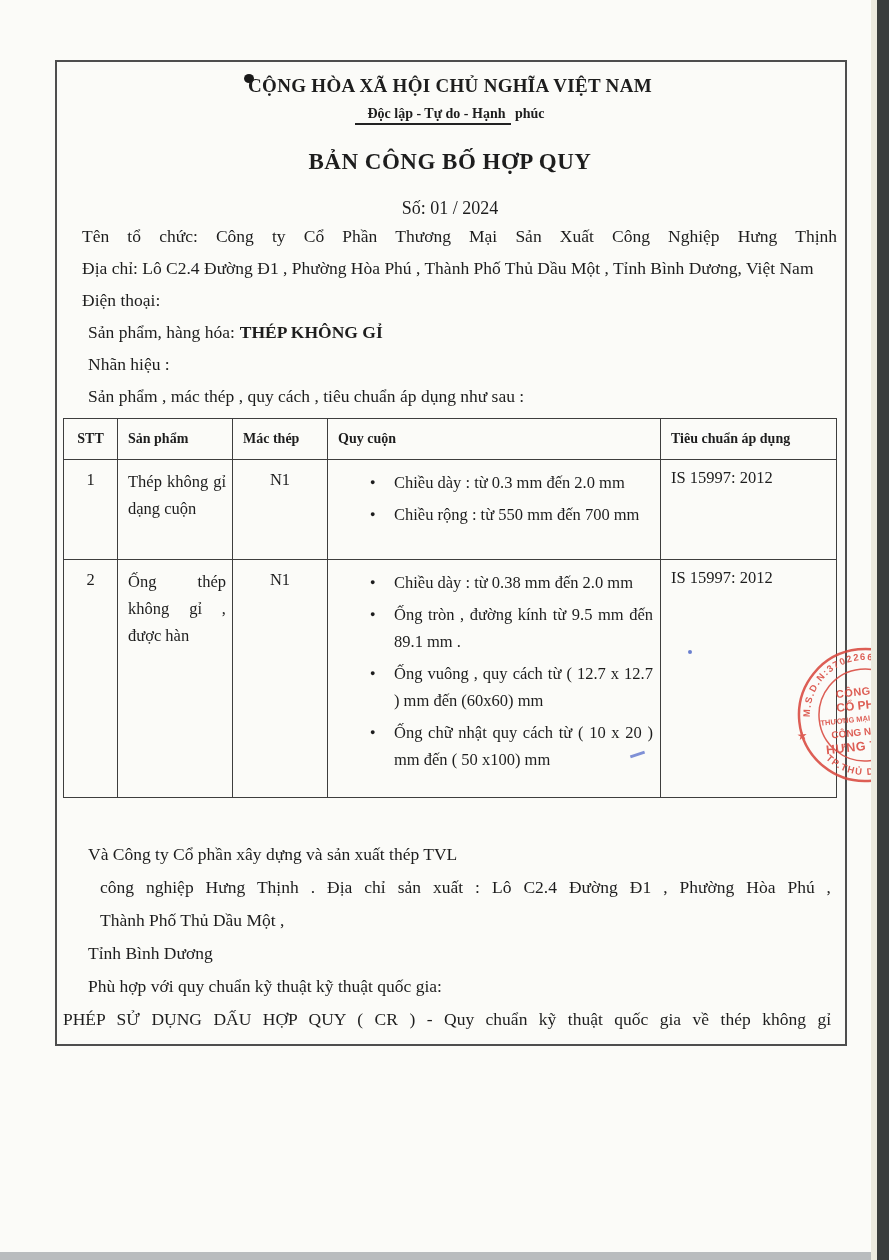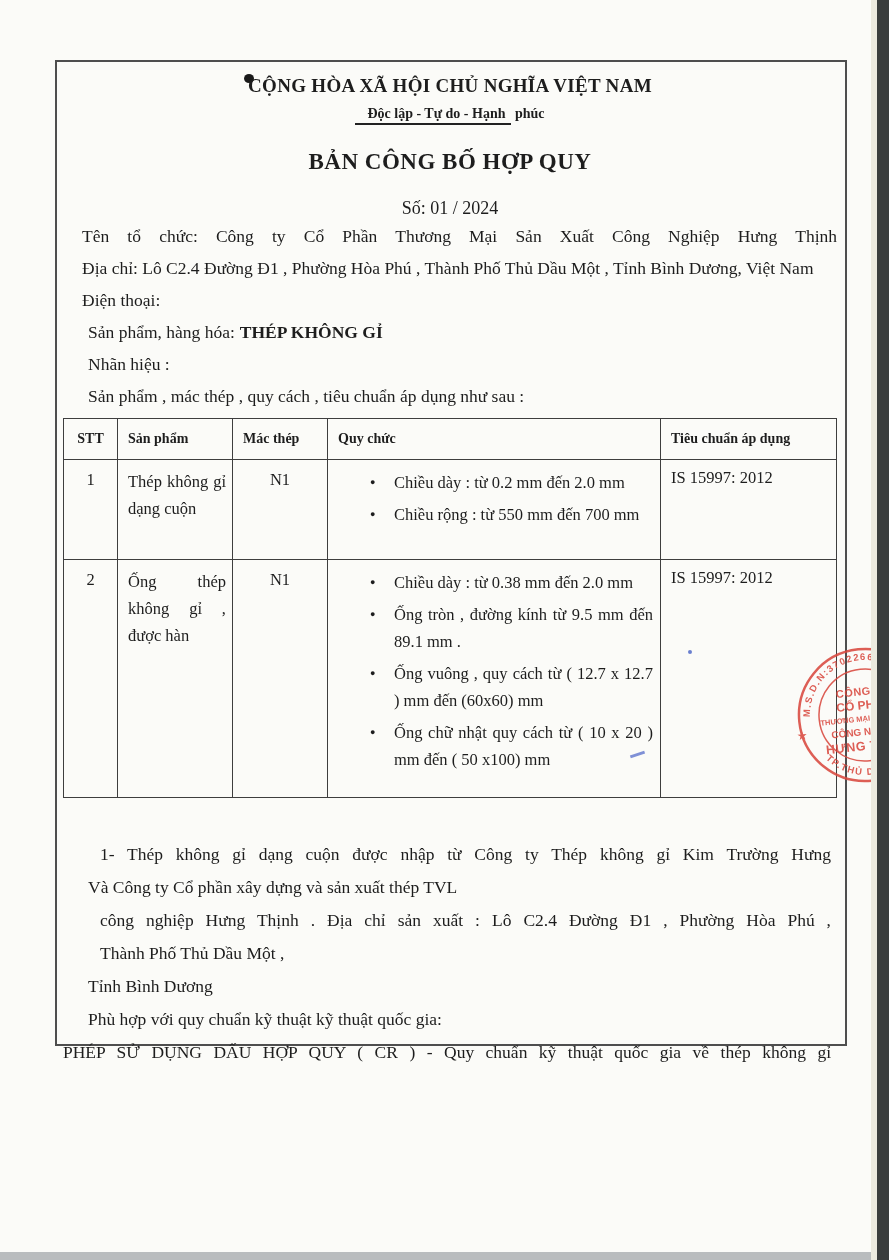--- a/index.html
+++ b/index.html
@@ -92,30 +92,30 @@
           <col style="width:115px">
           <col style="width:95px">
           <col style="width:333px">
           <col style="width:176px">
       </colgroup>
       <tbody>
           <tr>
         <th class="c">STT</th>
         <th>Sản phẩm</th>
         <th>Mác thép</th>
-        <th>Quy chức</th>
+        <th>Quy cuộn</th>
         <th>Tiêu chuẩn áp dụng</th>
       </tr>
       <tr class="r1">
         <td class="cc">1</td>
         <td class="sp">Thép không gỉ dạng cuộn</td>
         <td class="cc">N1</td>
         <td class="qc">
           <ul>
-            <li>Chiều dày : từ 0.2 mm đến 2.0 mm</li>
+            <li>Chiều dày : từ 0.3 mm đến 2.0 mm</li>
             <li>Chiều rộng : từ 550 mm đến 700 mm</li>
           </ul>
         </td>
         <td class="std">IS 15997: 2012</td>
       </tr>
       <tr class="r2">
         <td class="cc">2</td>
         <td class="sp">Ống thép không gỉ , được hàn</td>
         <td class="cc">N1</td>
         <td class="qc">
@@ -125,21 +125,20 @@
             <li>Ống vuông , quy cách từ ( 12.7 x 12.7 ) mm đến (60x60) mm</li>
             <li>Ống chữ nhật quy cách từ ( 10 x 20 ) mm đến ( 50 x100) mm</li>
           </ul>
         </td>
         <td class="std">IS 15997: 2012</td>
       </tr>
     </tbody>
       </table>
 
     <div class="notes">
-      <div class="pl37 jlast">1- Thép không gỉ dạng cuộn được nhập từ Công ty Thép không gỉ Kim Trường Hưng</div>
       <div class="pl25">Và Công ty Cổ phần xây dựng và sản xuất thép TVL</div>
       <div class="pl37 jlast">công nghiệp Hưng Thịnh . Địa chỉ sản xuất : Lô C2.4 Đường Đ1 , Phường Hòa Phú ,</div>
       <div class="pl37">Thành Phố Thủ Dầu Một ,</div>
       <div class="pl25">Tỉnh Bình Dương</div>
       <div class="pl25">Phù hợp với quy chuẩn kỹ thuật kỹ thuật quốc gia:</div>
       <div class="jlast">PHÉP SỬ DỤNG DẤU HỢP QUY ( CR ) - Quy chuẩn kỹ thuật quốc gia về thép không gỉ</div>
     </div>
 
   </div>
 </div>

